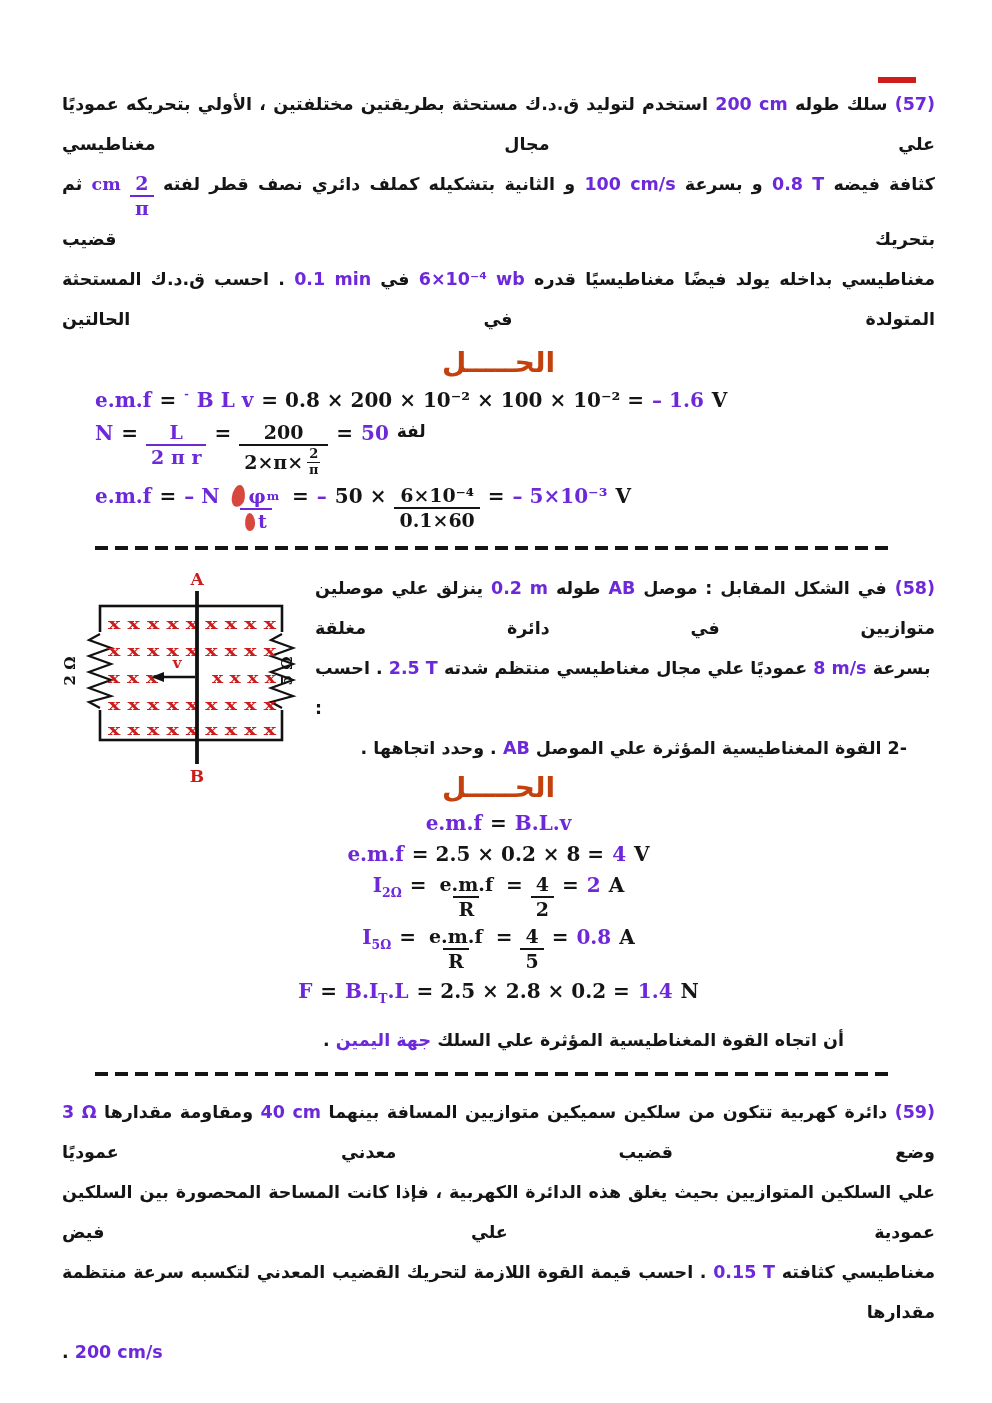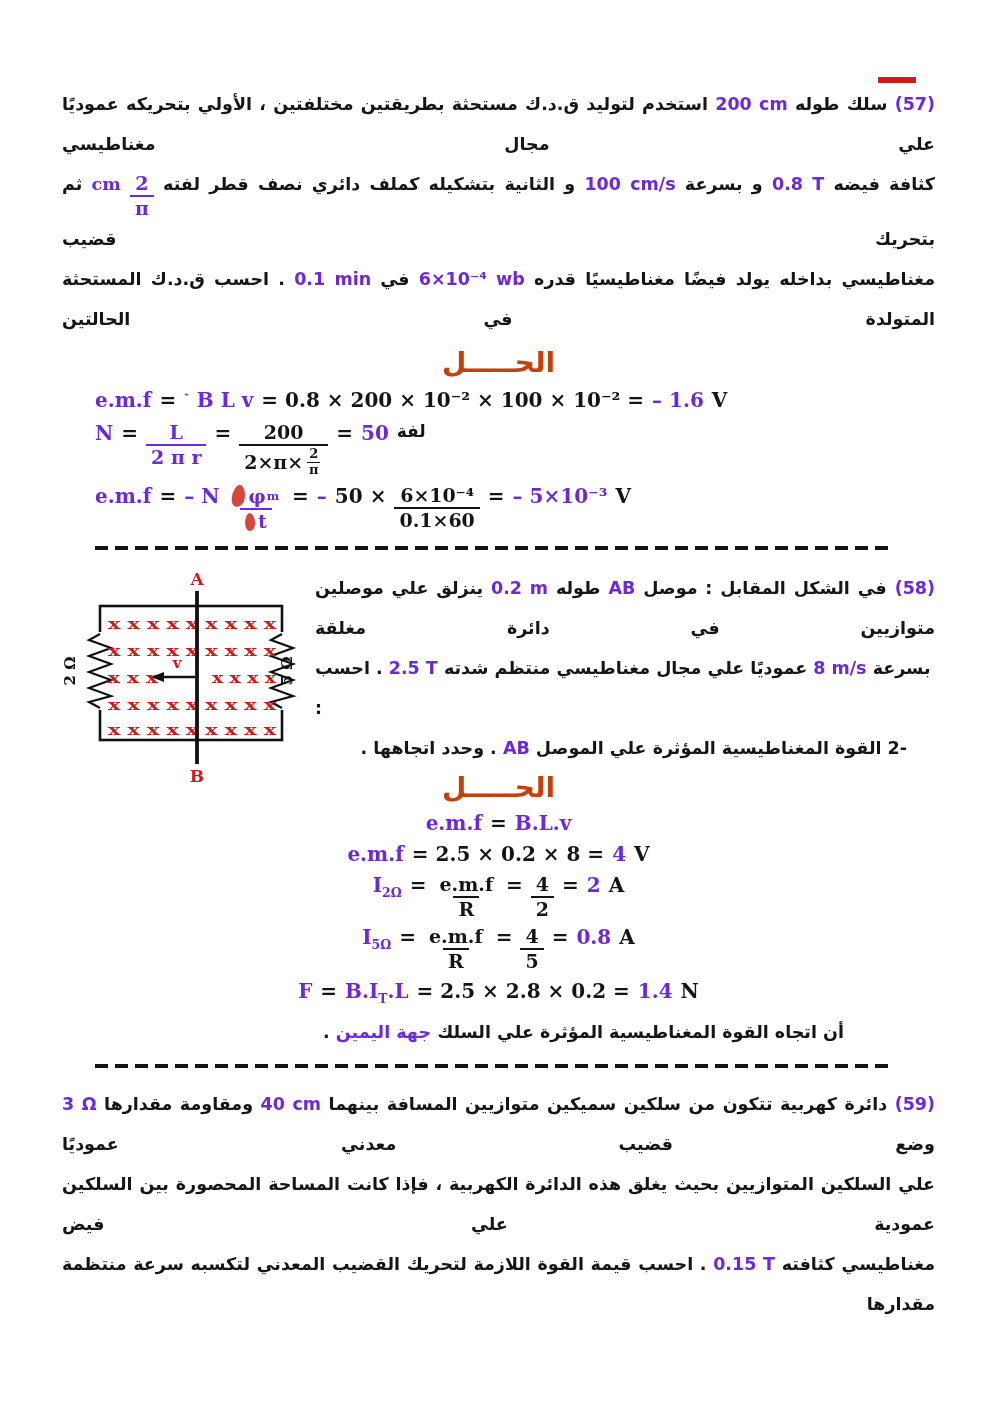--- a/index.html
+++ b/index.html
@@ -46,21 +46,21 @@
   
   .top-dash{position:absolute;top:77px;right:76px;width:38px;height:6px;background:#d11c1c;}
 
   
   .p58{position:relative;margin-top:18px;}
   .p58-text{margin-left:253px;}
   .diagram{position:absolute;left:0;top:2;width:240px;height:218px;}
   .listline{text-align:right;padding-left:0;}
   .list-indent{margin-right:28px;}
   .dirline{display:block;font-size:17.5px;line-height:36px;text-align:center;
-           padding-left:170px;margin-top:8px;}
+           padding-left:170px;margin-top:16px;}
 
   .mt2{margin-top:2px;}.mt6{margin-top:6px;}
   .mt8{margin-top:8px;}.mt10{margin-top:10px;}
   .lastline{text-align:left;text-align-last:left;}
 </style>
 </head>
 <body>
 
 <div class="top-dash"></div>
 
@@ -286,15 +286,19 @@
       <span class="blk">وضع قضيب معدني عموديًا</span>
     </div>
     <div class="ar qline jfull">
       <span class="blk">علي السلكين المتوازيين بحيث يغلق هذه الدائرة الكهربية ، فإذا كانت المساحة المحصورة بين السلكين عمودية علي فيض</span>
     </div>
     <div class="ar qline jfull">
       <span class="blk">مغناطيسي كثافته</span>
       <span class="red" dir="ltr">0.15 T</span>
       <span class="blk">. احسب قيمة القوة اللازمة لتحريك القضيب المعدني لتكسبه سرعة منتظمة مقدارها</span>
     </div>
+    <div class="ar qline lastline">
+      <span class="red" dir="ltr">200 cm/s</span>
+      <span class="blk">.</span>
+    </div>
   </section>
 
 </div>
 
 </body></html>

